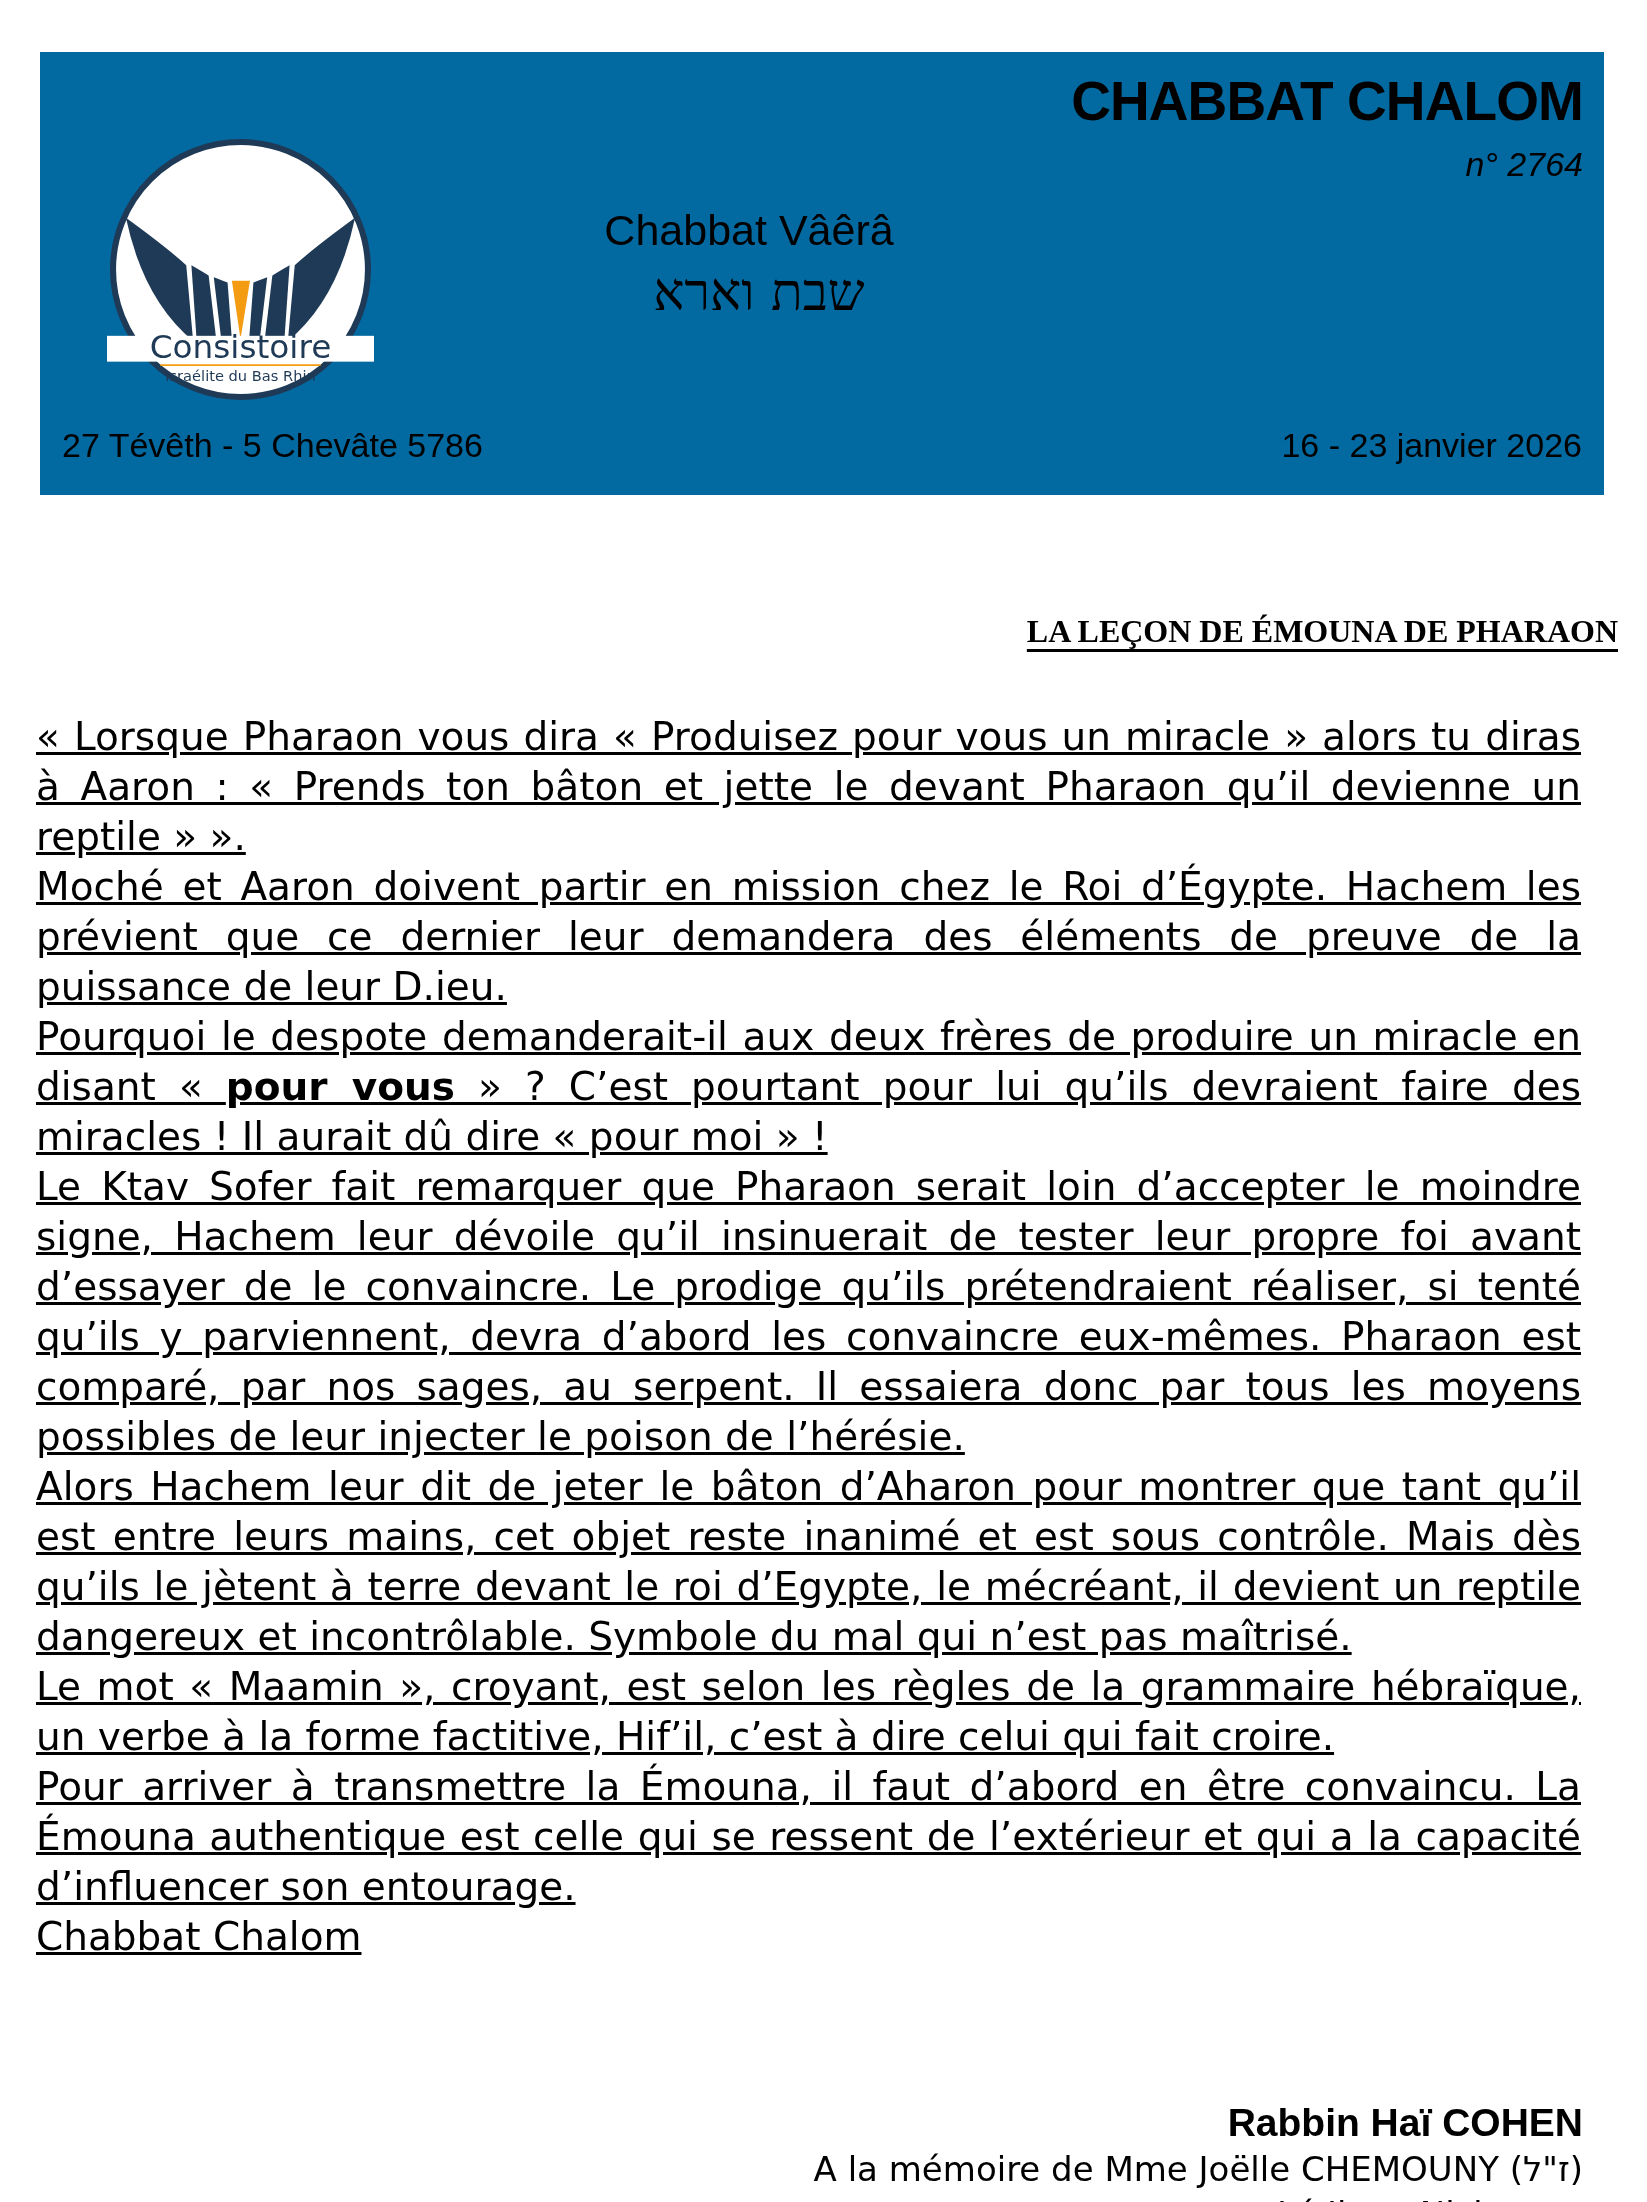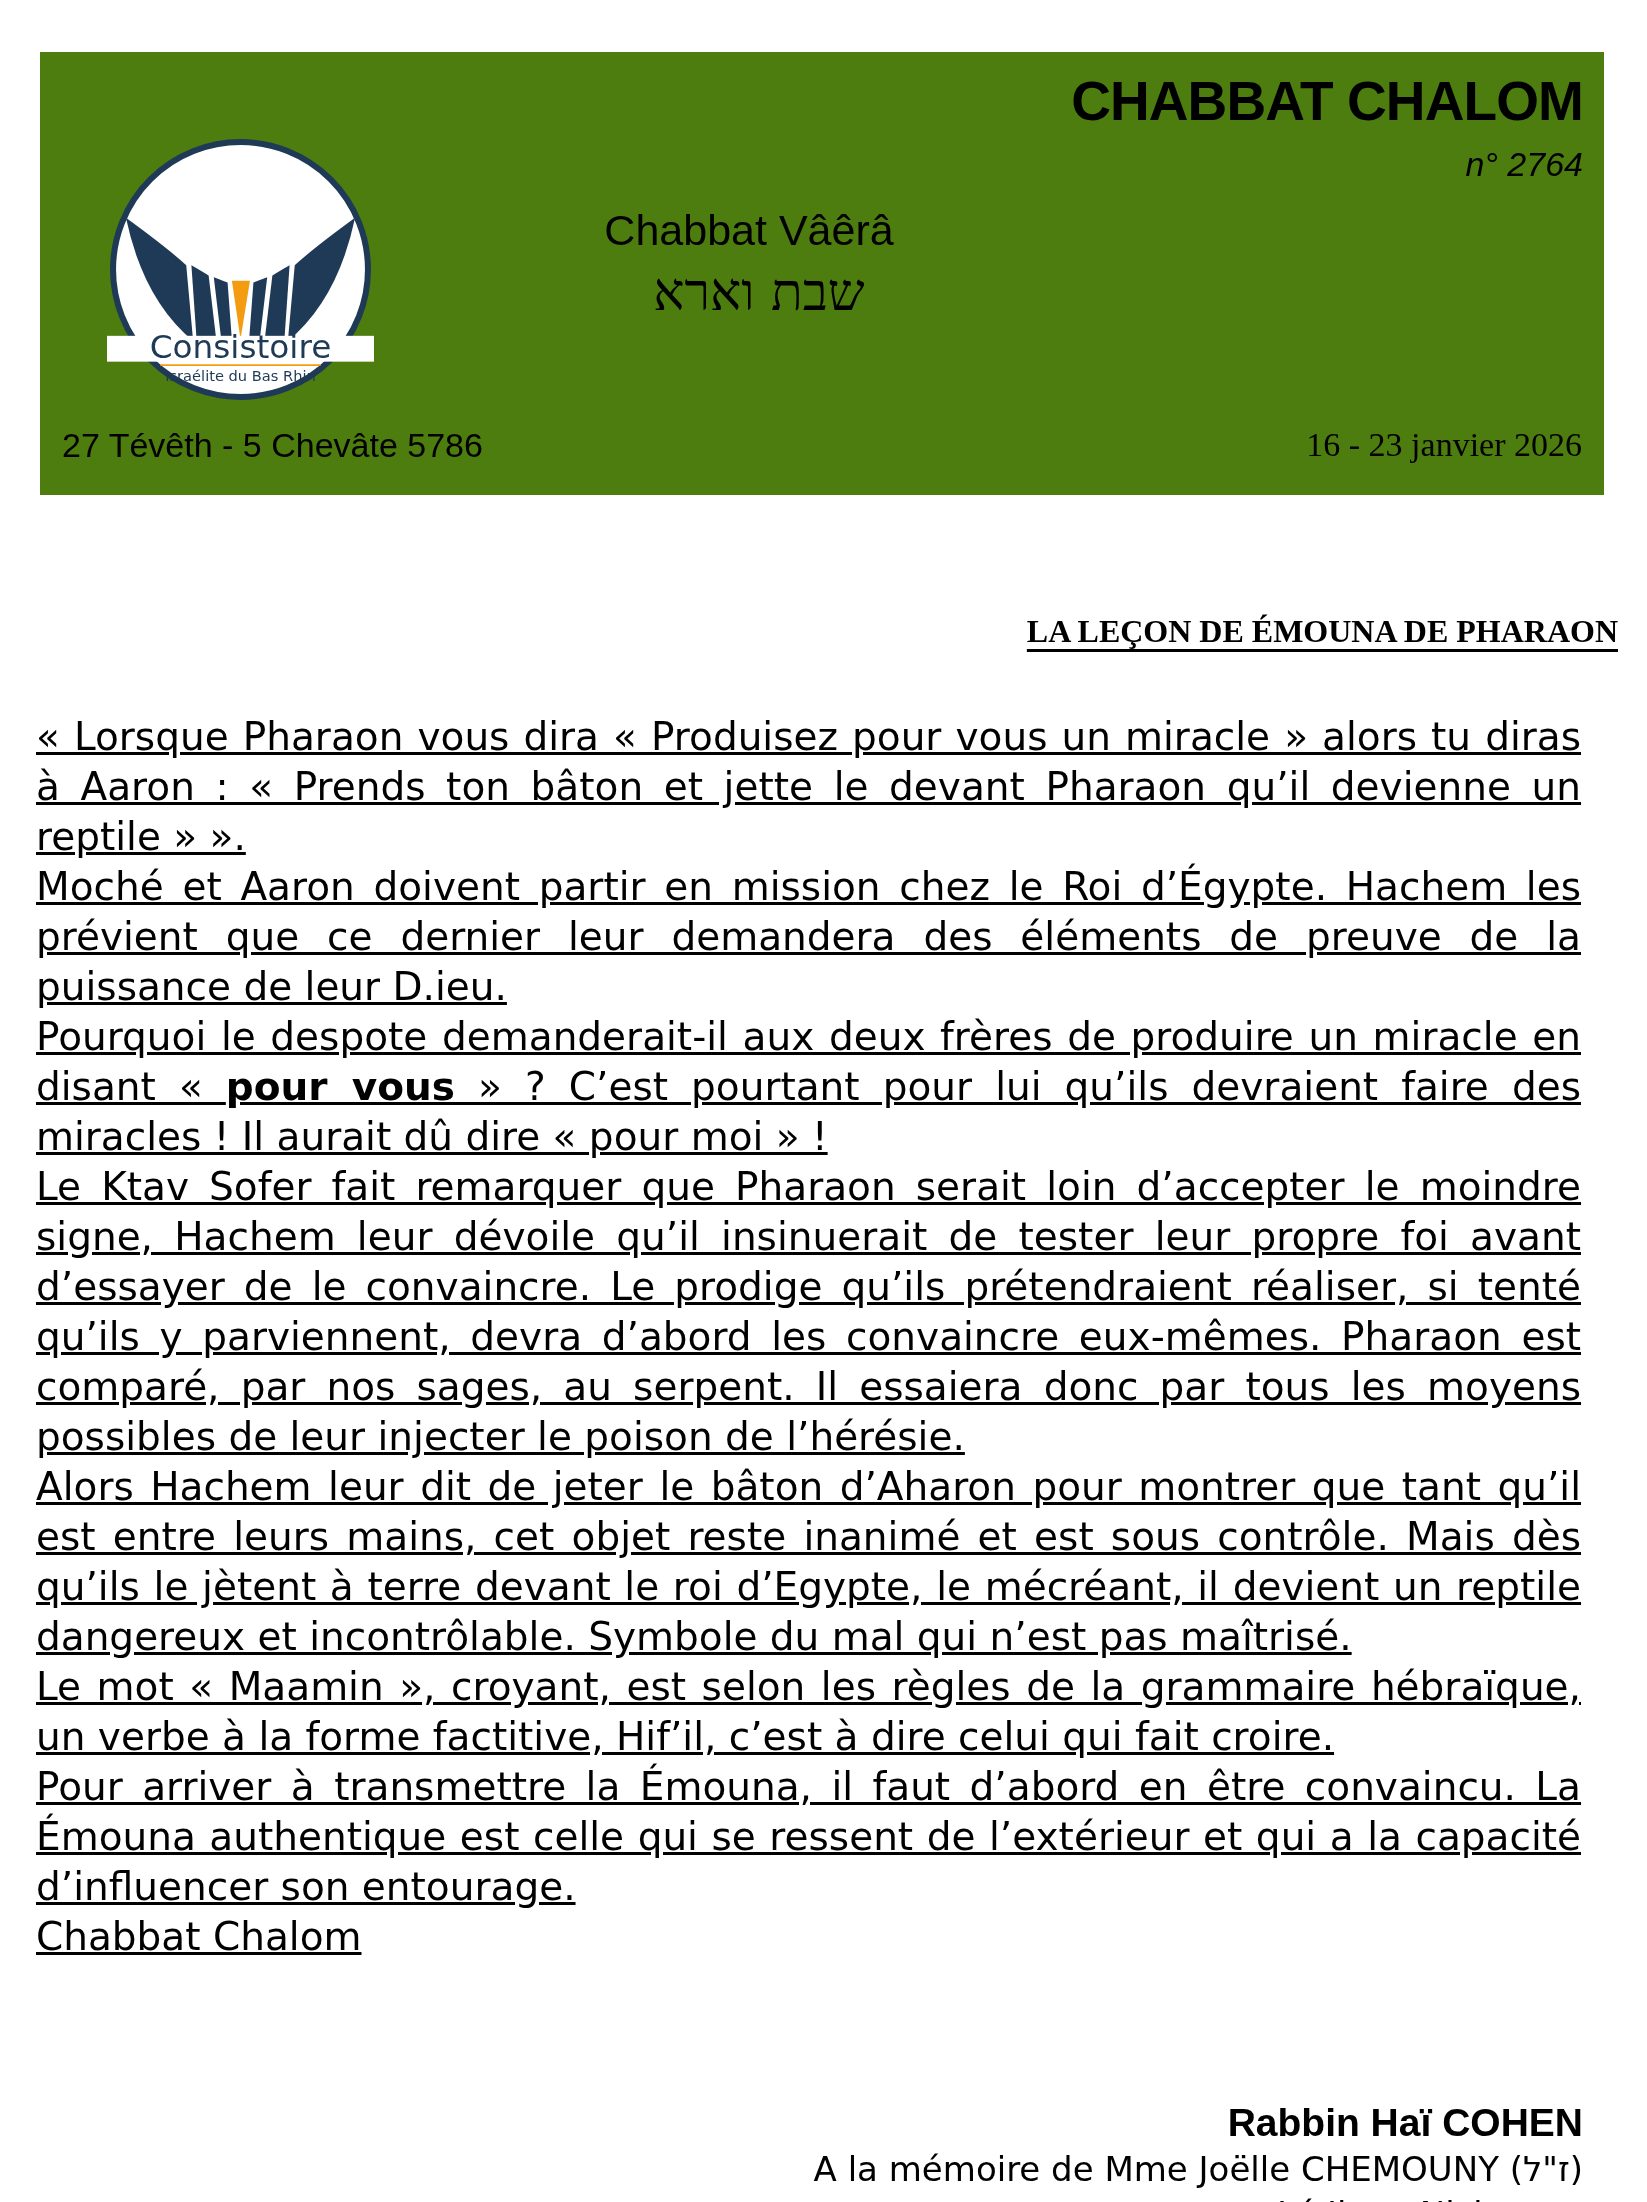--- a/index.html
+++ b/index.html
@@ -1,25 +1,25 @@
 <!DOCTYPE html>
 <html style="font-size:13.8px"><head>
 <meta charset="utf-8">
 <style>
   html, body { margin: 0; padding: 0; background: #ffffff; }
   body { width: 1648px; height: 2203px; position: relative; overflow: hidden; font-family: "DejaVu Sans", sans-serif; color: #000; }
-  .header-box { position: absolute; left: 40px; top: 52px; width: 1564px; height: 443px; background: #4d7c0f; }
+  .header-box { position: absolute; left: 40px; top: 52px; width: 1564px; height: 443px; background: #0369a1; }
   .logo { position: absolute; left: 67px; top: 84px; width: 267px; height: 267px; }
   .title { position: absolute; right: 65px; top: 69px; font-family: "Liberation Sans", sans-serif; font-weight: bold; font-size: 55px; letter-spacing: -0.9px; white-space: nowrap; }
   .issue { position: absolute; right: 65px; top: 145px; font-family: "Liberation Sans", sans-serif; font-style: italic; font-size: 34px; white-space: nowrap; }
   .parasha { position: absolute; left: 0; width: 1464px; top: 206px; text-align: center; font-family: "Liberation Sans", sans-serif; font-size: 43px; }
   .parasha-fr { display: block; padding-left: 34px; }
   .parasha-he { display: block; font-family: "DejaVu Serif", serif; font-size: 52px; margin-top: 6.9px; direction: rtl; padding-left: 54px; }
   .date-heb { position: absolute; left: 62px; top: 426px; font-family: "Liberation Sans", sans-serif; font-size: 34px; white-space: nowrap; }
-  .date-civ { position: absolute; right: 66px; top: 426px; font-family: Liberation Serif, serif; font-size: 34px; white-space: nowrap; margin-left: 10px; }
+  .date-civ { position: absolute; right: 66px; top: 426px; font-family: Liberation Sans, sans-serif; font-size: 34px; white-space: nowrap; margin-left: 10px; }
   .article-title { position: absolute; left: 0; width: 1618px; top: 613px; text-align: right; font-family: Liberation Serif, serif; font-weight: bold; font-size: 32px; text-decoration: underline; text-decoration-thickness: 3.4px; text-underline-offset: 6.9px; }
   .article { position: absolute; left: 36px; width: 1545px; top: 712px; font-family: "DejaVu Sans", sans-serif; font-size: 39px; line-height: 50px; text-decoration: underline; }
   .article p { margin: 0; text-align: justify; text-align-last: left; }
   .article .closing { margin: 0; }
   .sig { position: absolute; right: 65px; top: 2099px; text-align: right; }
   .sig-name { font-family: "Liberation Sans", sans-serif; font-weight: bold; font-size: 39px; line-height: 48px; }
   .sig-line { font-family: "DejaVu Sans", sans-serif; font-size: 34px; line-height: 45px; }
 </style>
 </head>
 <body>

